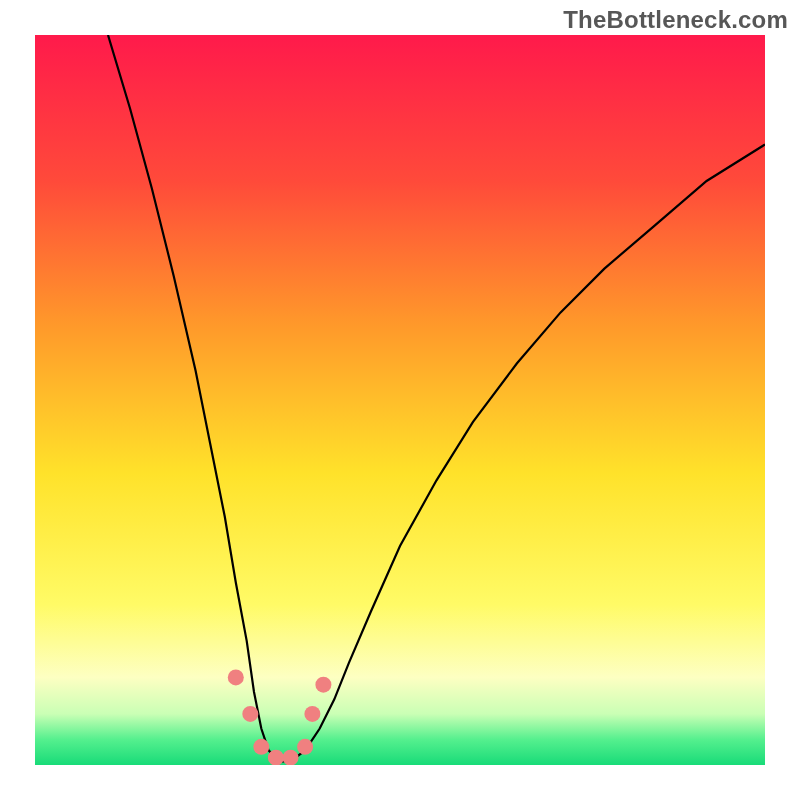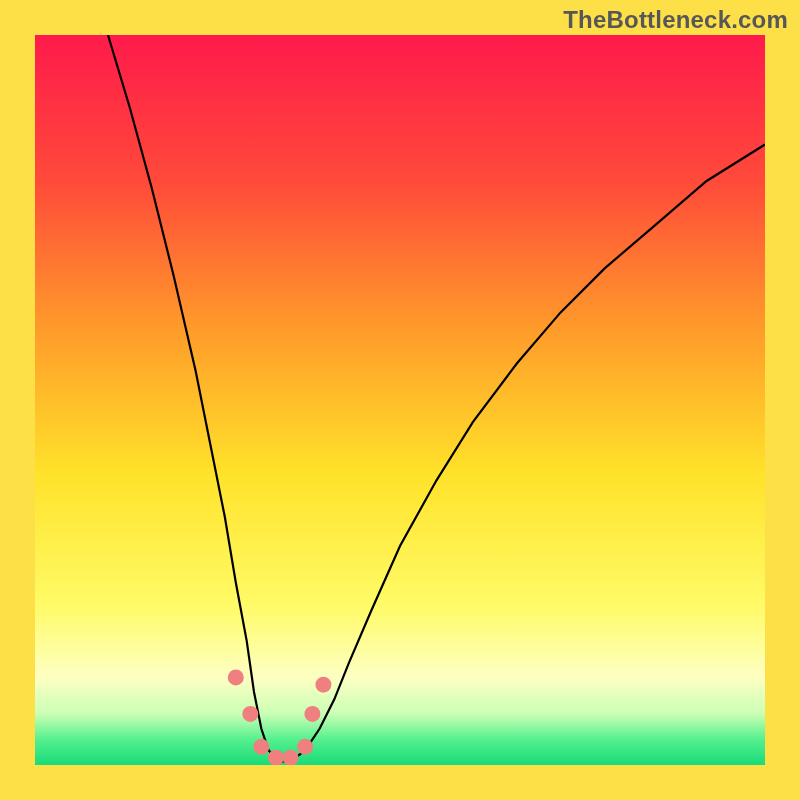--- a/index.html
+++ b/index.html
@@ -8,21 +8,21 @@
     width: 800px;
     height: 800px;
     background: #000;
     overflow: hidden;
   }
   .frame {
     position: absolute;
     left: 0; top: 0;
     width: 800px;
     height: 800px;
-    background: #fde047;
+    background: #ffffff;
   }
   .plot-area {
     position: absolute;
     left: 35px;
     top: 35px;
     width: 730px;
     height: 730px;
   }
   .gradient-bg {
     position: absolute;

